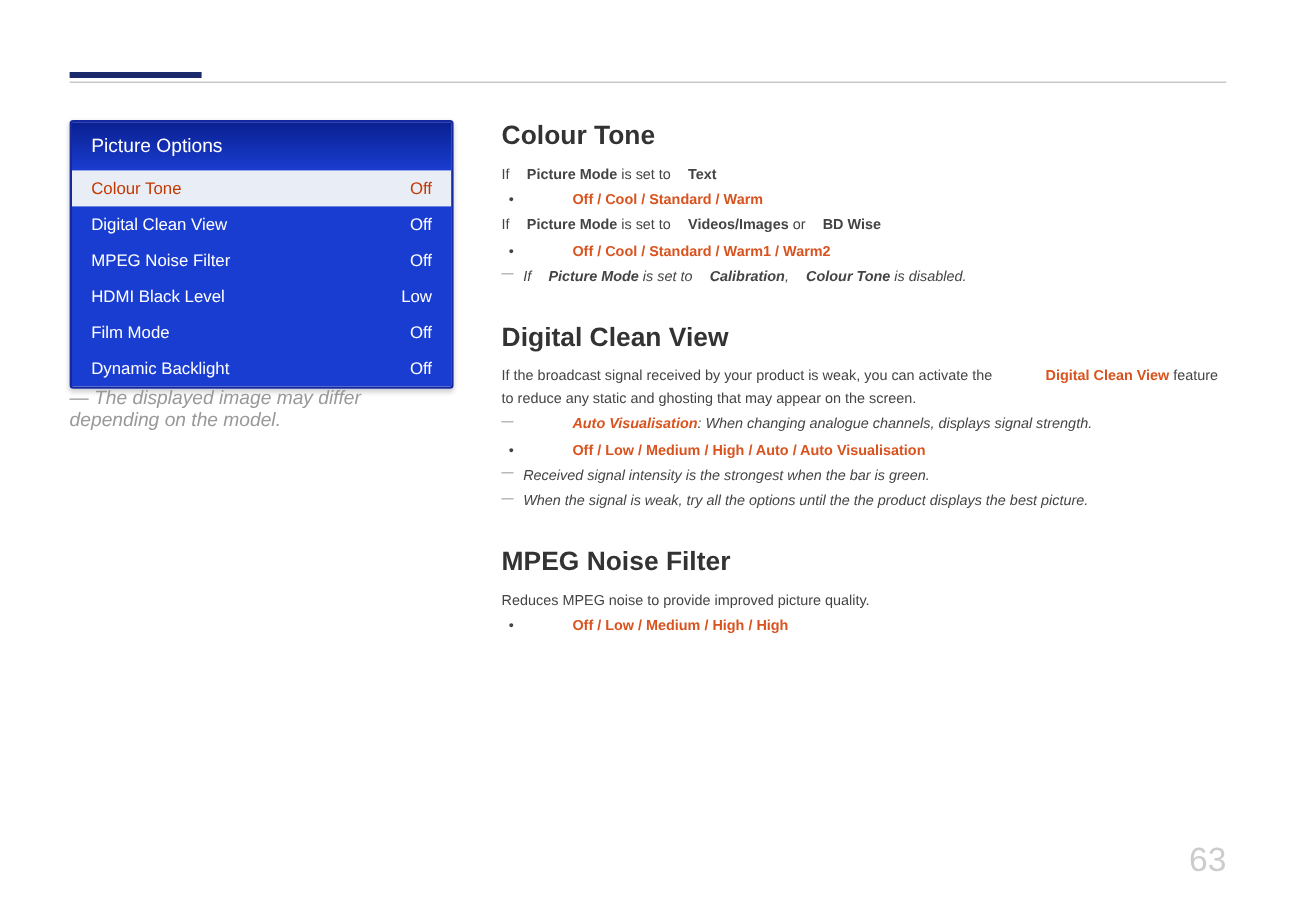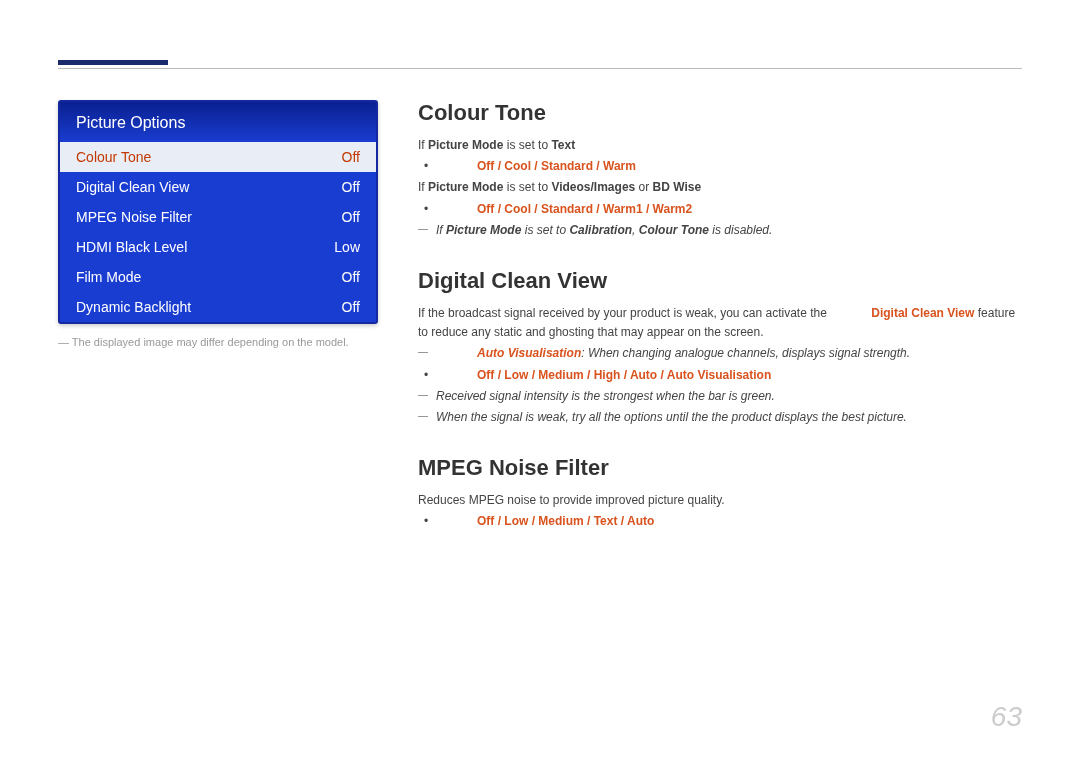--- a/index.html
+++ b/index.html
@@ -57,23 +57,23 @@
     padding: 7px 16px;
     color: #fff;
     font-size: 14px;
   }
   .menu-item.selected {
     background: #e9edf6;
     color: #c23900;
   }
   .menu-item.selected .val { color: #c23900; }
   .note {
-    font-size: 11px;
+    font-size: 16px;
     color: #999;
-    margin-top: 12px;
+    font-style: italic;
   }
   .section h2 {
     font-size: 22px;
     font-weight: 700;
     color: #333;
     margin-bottom: 10px;
   }
   .section { margin-bottom: 28px; }
   .line {
     font-size: 12px;
@@ -90,30 +90,29 @@
   }
   .dash { padding-left: 18px; position: relative; font-style: italic; }
   .dash::before {
     content: "―";
     position: absolute;
     left: 0;
     top: 0;
     color: #777;
     font-size: 10px;
   }
-  .b { font-weight: 700; }
+  .b { font-weight: 700; margin-left: 11px; }
   .red { color: #d9531e; font-weight: 700; margin-left: 41px; }
   .pagenum {
     position: absolute;
     right: 58px;
     bottom: 30px;
     font-size: 28px;
     color: #ccc;
     font-weight: 300;
-    font-style: italic;
   }
 </style>
 </head>
 <body>
 
 <div class="topaccent"></div>
 <div class="topline"></div>
 
 <div class="page">
   <div class="left">
@@ -163,19 +162,19 @@
       <div class="line"><span>If the broadcast signal received by your product is weak, you can activate the </span><span class="red">Digital Clean View</span><span> feature to reduce any static and ghosting that may appear on the screen.</span></div>
       <div class="line dash"><span class="red">Auto Visualisation</span><span>: When changing analogue channels, displays signal strength.</span></div>
       <div class="line bullet"><span class="red">Off / Low / Medium / High / Auto / Auto Visualisation</span></div>
       <div class="line dash">Received signal intensity is the strongest when the bar is green.</div>
       <div class="line dash">When the signal is weak, try all the options until the the product displays the best picture.</div>
     </div>
 
     <div class="section">
       <h2>MPEG Noise Filter</h2>
       <div class="line">Reduces MPEG noise to provide improved picture quality.</div>
-      <div class="line bullet"><span class="red">Off / Low / Medium / Text / Auto</span></div>
+      <div class="line bullet"><span class="red">Off / Low / Medium / High / High</span></div>
     </div>
 
   </div>
 </div>
 
 <div class="pagenum">63</div>
 
 </body></html>

